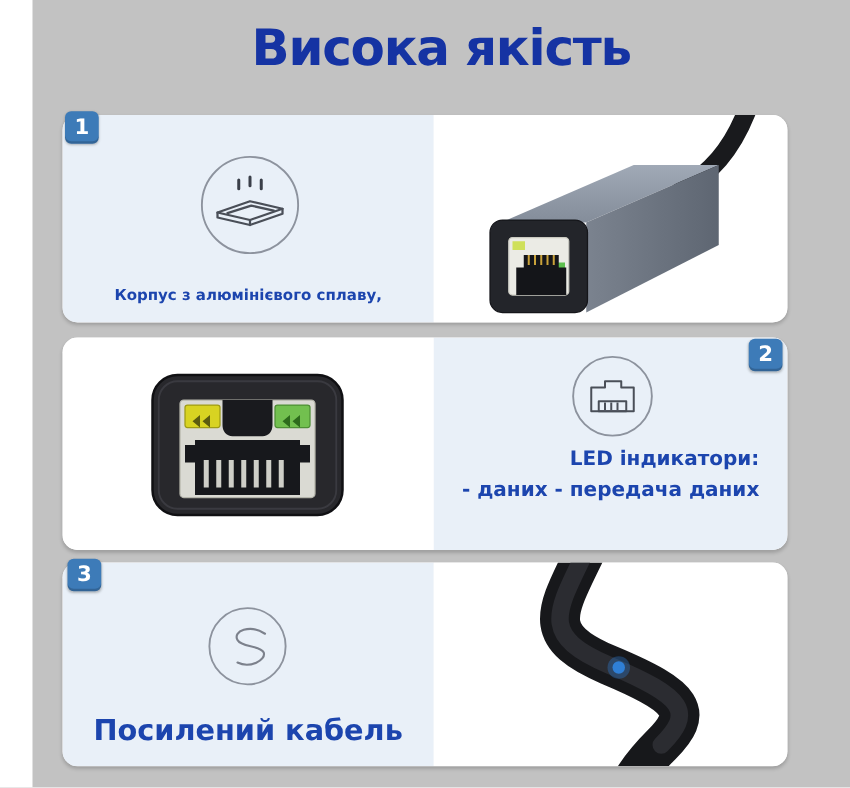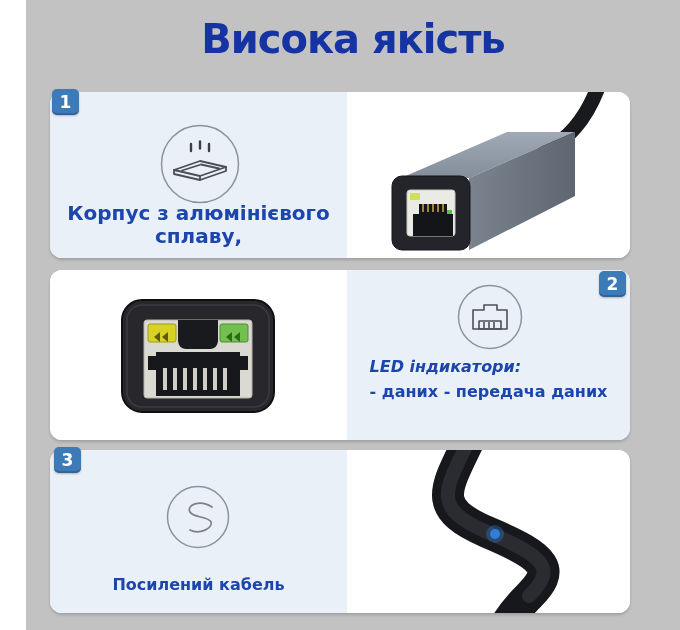--- a/index.html
+++ b/index.html
@@ -29,25 +29,25 @@
     z-index:3;
   }
   .badge.b1{left:2px;top:-3px;}
   .badge.b2{right:4px;top:1px;}
   .badge.b3{left:4px;top:-3px;}
   .icon-circle{position:absolute;}
   .feature-text{
     position:absolute;left:0;width:100%;text-align:center;
     color:#1c45ae;font-weight:bold;
   }
-  .row1-text{bottom:10px;font-size:20px;line-height:23px;}
+  .row1-text{bottom:10px;font-size:12px;line-height:23px;}
   .row2-text{top:84px;font-size:16px;line-height:25px;}
   .row2-text .inner{display:inline-block;text-align:left;}
-  .row2-text .inner .center{text-align:left;font-style:italic;}
-  .row3-text{bottom:16px;font-size:16px;line-height:24px;}
+  .row2-text .inner .center{text-align:right;}
+  .row3-text{bottom:16px;font-size:23px;line-height:24px;}
   .photo{position:absolute;inset:0;}
   svg{display:block;}
 </style>
 </head>
 <body>
 
 <div class="page">
   <div class="bg"></div>
 
   <div class="title">Висока якість</div>

